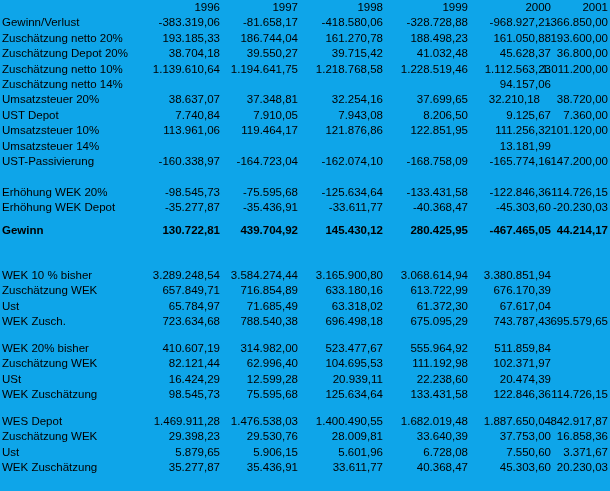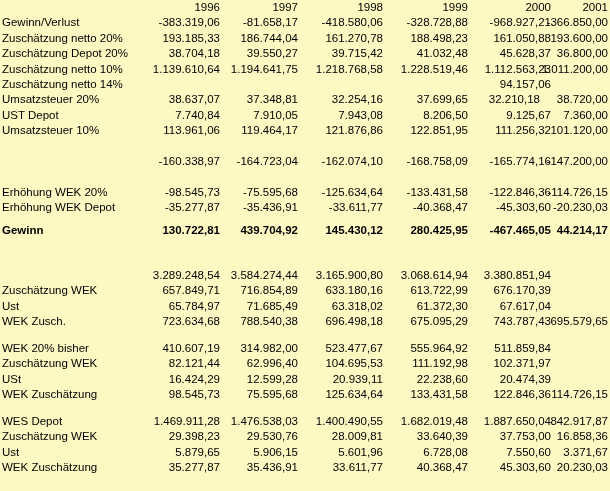--- a/index.html
+++ b/index.html
@@ -4,21 +4,21 @@
 <style>
   html, body {
     margin: 0;
     padding: 0;
     background: #ffffff;
   }
   #sheet {
     position: relative;
     width: 610px;
     height: 491px;
-    background: #fef9c3;
+    background: #0ea5e9;
     color: #000000;
     font-family: "Liberation Sans", sans-serif;
     font-size: 11.5px;
     overflow: hidden;
   }
   .row {
     position: absolute;
     left: 0;
     width: 610px;
     height: 15px;
@@ -111,21 +111,26 @@
     </div>
     <div class="row" style="top: 123.2px;">
       <span class="label">Umsatzsteuer 10%</span>
       <span class="num" style="right: 390px;">113.961,06</span>
       <span class="num" style="right: 312px;">119.464,17</span>
       <span class="num" style="right: 227px;">121.876,86</span>
       <span class="num" style="right: 142px;">122.851,95</span>
       <span class="num" style="right: 59px;">111.256,32</span>
       <span class="num" style="right: 2px;">101.120,00</span>
     </div>
+    <div class="row" style="top: 138.6px;">
+      <span class="label">Umsatzsteuer 14%</span>
+      <span class="num" style="right: 59px;">13.181,99</span>
+    </div>
     <div class="row" style="top: 154px;">
+      <span class="label">UST-Passivierung</span>
       <span class="num" style="right: 390px;">-160.338,97</span>
       <span class="num" style="right: 312px;">-164.723,04</span>
       <span class="num" style="right: 227px;">-162.074,10</span>
       <span class="num" style="right: 142px;">-168.758,09</span>
       <span class="num" style="right: 59px;">-165.774,16</span>
       <span class="num" style="right: 2px;">-147.200,00</span>
     </div>
     <div class="row" style="top: 184.8px;">
       <span class="label">Erhöhung WEK 20%</span>
       <span class="num" style="right: 390px;">-98.545,73</span>
@@ -147,20 +152,21 @@
     <div class="row total" style="top: 223px;">
       <span class="label">Gewinn</span>
       <span class="num" style="right: 390px;">130.722,81</span>
       <span class="num" style="right: 312px;">439.704,92</span>
       <span class="num" style="right: 227px;">145.430,12</span>
       <span class="num" style="right: 142px;">280.425,95</span>
       <span class="num" style="right: 59px;">-467.465,05</span>
       <span class="num" style="right: 2px;">44.214,17</span>
     </div>
     <div class="row" style="top: 268px;">
+      <span class="label">WEK 10 % bisher</span>
       <span class="num" style="right: 390px;">3.289.248,54</span>
       <span class="num" style="right: 312px;">3.584.274,44</span>
       <span class="num" style="right: 227px;">3.165.900,80</span>
       <span class="num" style="right: 142px;">3.068.614,94</span>
       <span class="num" style="right: 59px;">3.380.851,94</span>
     </div>
     <div class="row" style="top: 283.4px;">
       <span class="label">Zuschätzung WEK</span>
       <span class="num" style="right: 390px;">657.849,71</span>
       <span class="num" style="right: 312px;">716.854,89</span>

